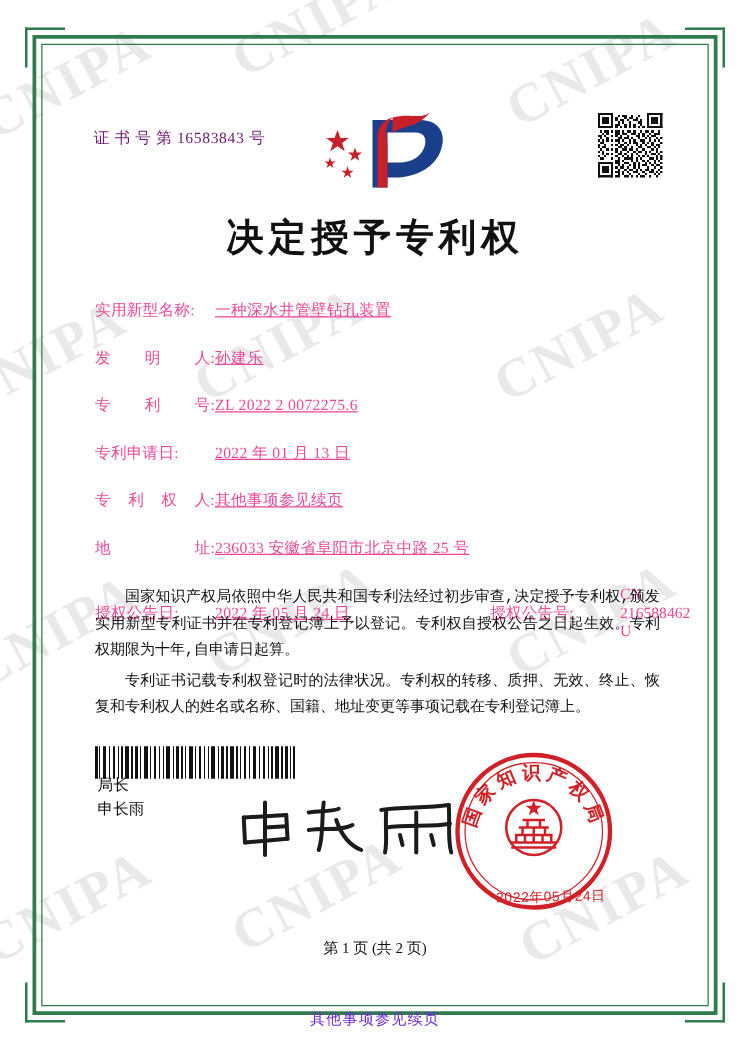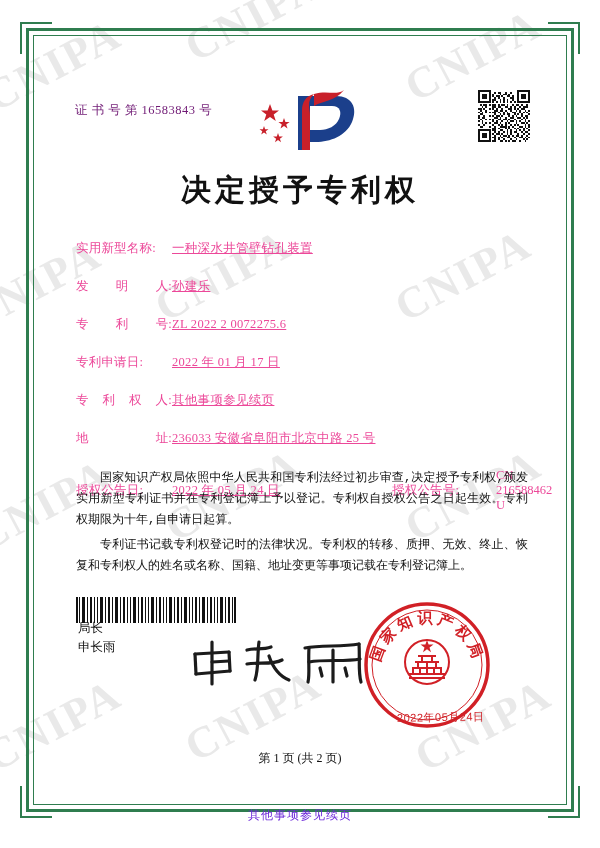--- a/index.html
+++ b/index.html
@@ -536,21 +536,21 @@
         <div class="field-label spread">
           <span>专</span>
           <span>利</span>
           <span>号:</span>
         </div>
         <div class="field-value">ZL 2022 2 0072275.6</div>
       </div>
 
       <div class="field-row">
         <div class="field-label">专利申请日:</div>
-        <div class="field-value">2022 年 01 月 17 日</div>
+        <div class="field-value">2022 年 01 月 13 日</div>
       </div>
 
       <div class="field-row">
         <div class="field-label spread">
           <span>专</span>
           <span>利</span>
           <span>权</span>
           <span>人:</span>
         </div>
         <div class="field-value">其他事项参见续页</div>

